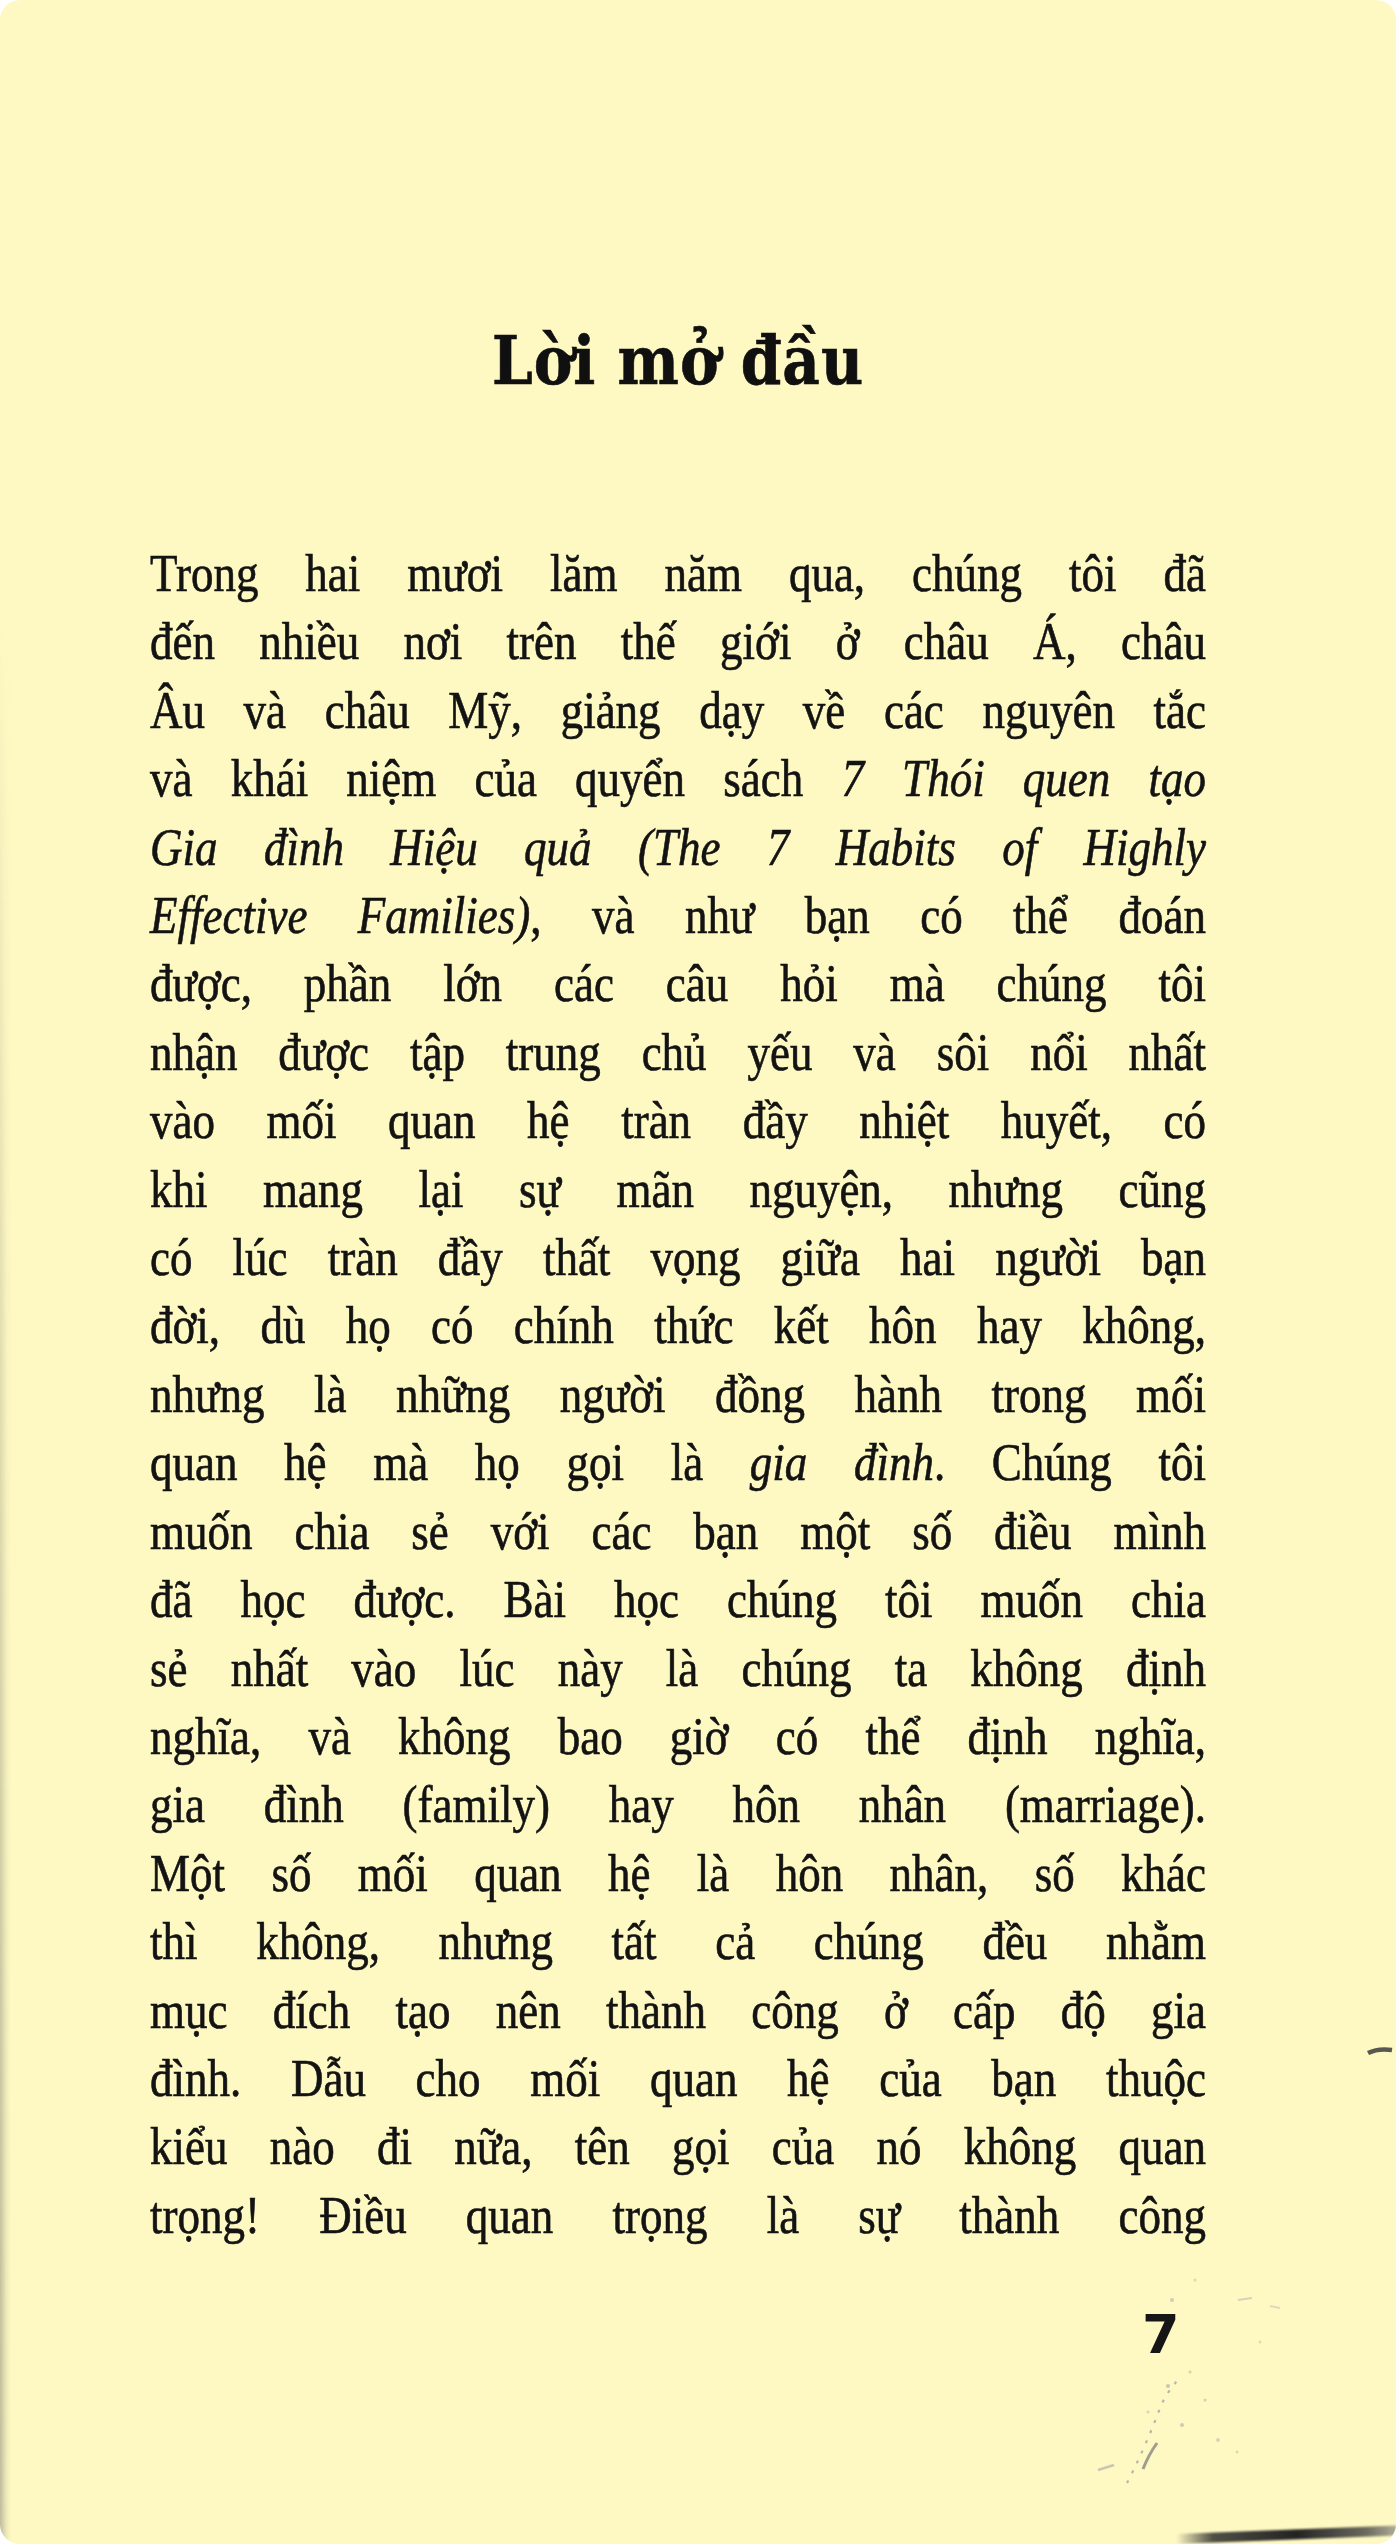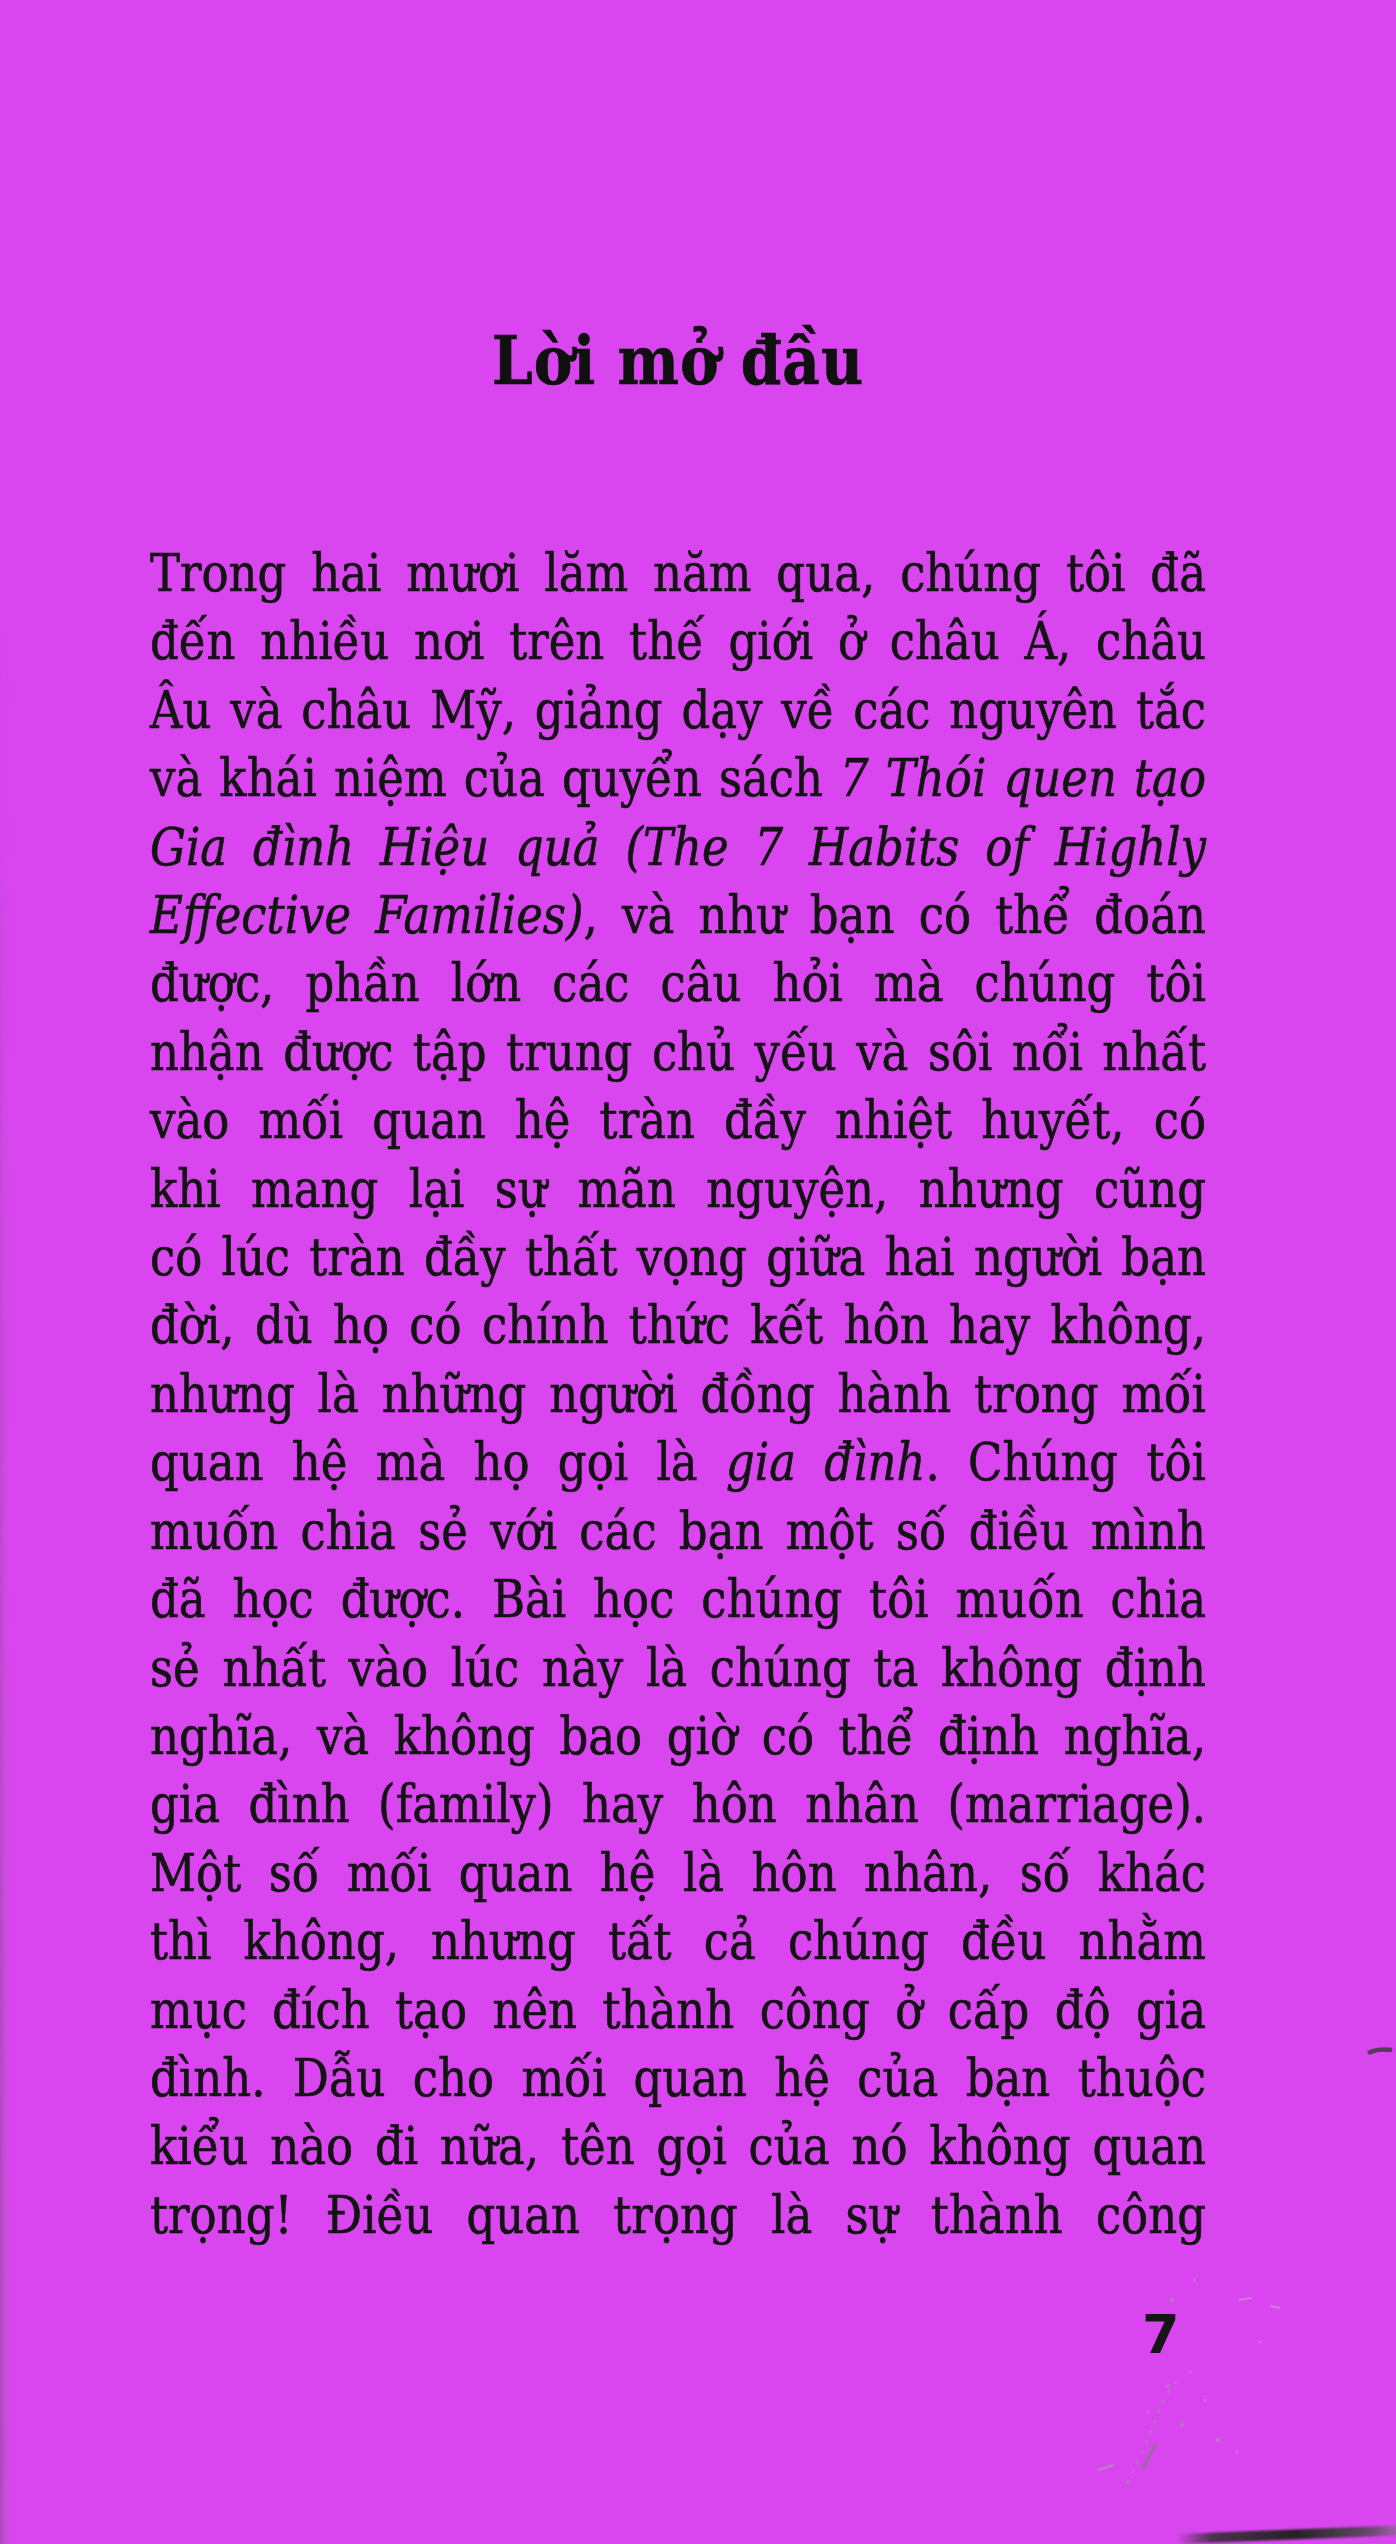--- a/index.html
+++ b/index.html
@@ -5,24 +5,25 @@
 <style>
   html, body {
     margin: 0;
     padding: 0;
     background: #ffffff;
   }
   .page {
     position: relative;
     width: 1396px;
     height: 2544px;
-    background: #d946ef;
+    background: #fef9c3;
     overflow: hidden;
     font-family: "DejaVu Serif", "Liberation Serif", serif;
     color: #121212;
+    border-radius: 20px;
   }
   
   .title {
     position: absolute;
     left: 150px;
     top: 326px;
     width: 1056px;
     margin: 0;
     text-align: center;
     font-size: 58px;
@@ -36,20 +37,21 @@
   }
   
   .body-block {
     position: absolute;
     left: 150px;
     top: 540px;
     width: 1056px;
     font-size: 45px;
     line-height: 68.4px;
     color: #131313;
+    font-family: Liberation Serif, serif;
     -webkit-text-stroke: 0.55px #131313;
   }
   .line {
     text-align: justify;
     text-align-last: justify;
     text-justify: inter-word;
     transform: scaleY(1.15);
     transform-origin: center;
     white-space: normal;
   }

